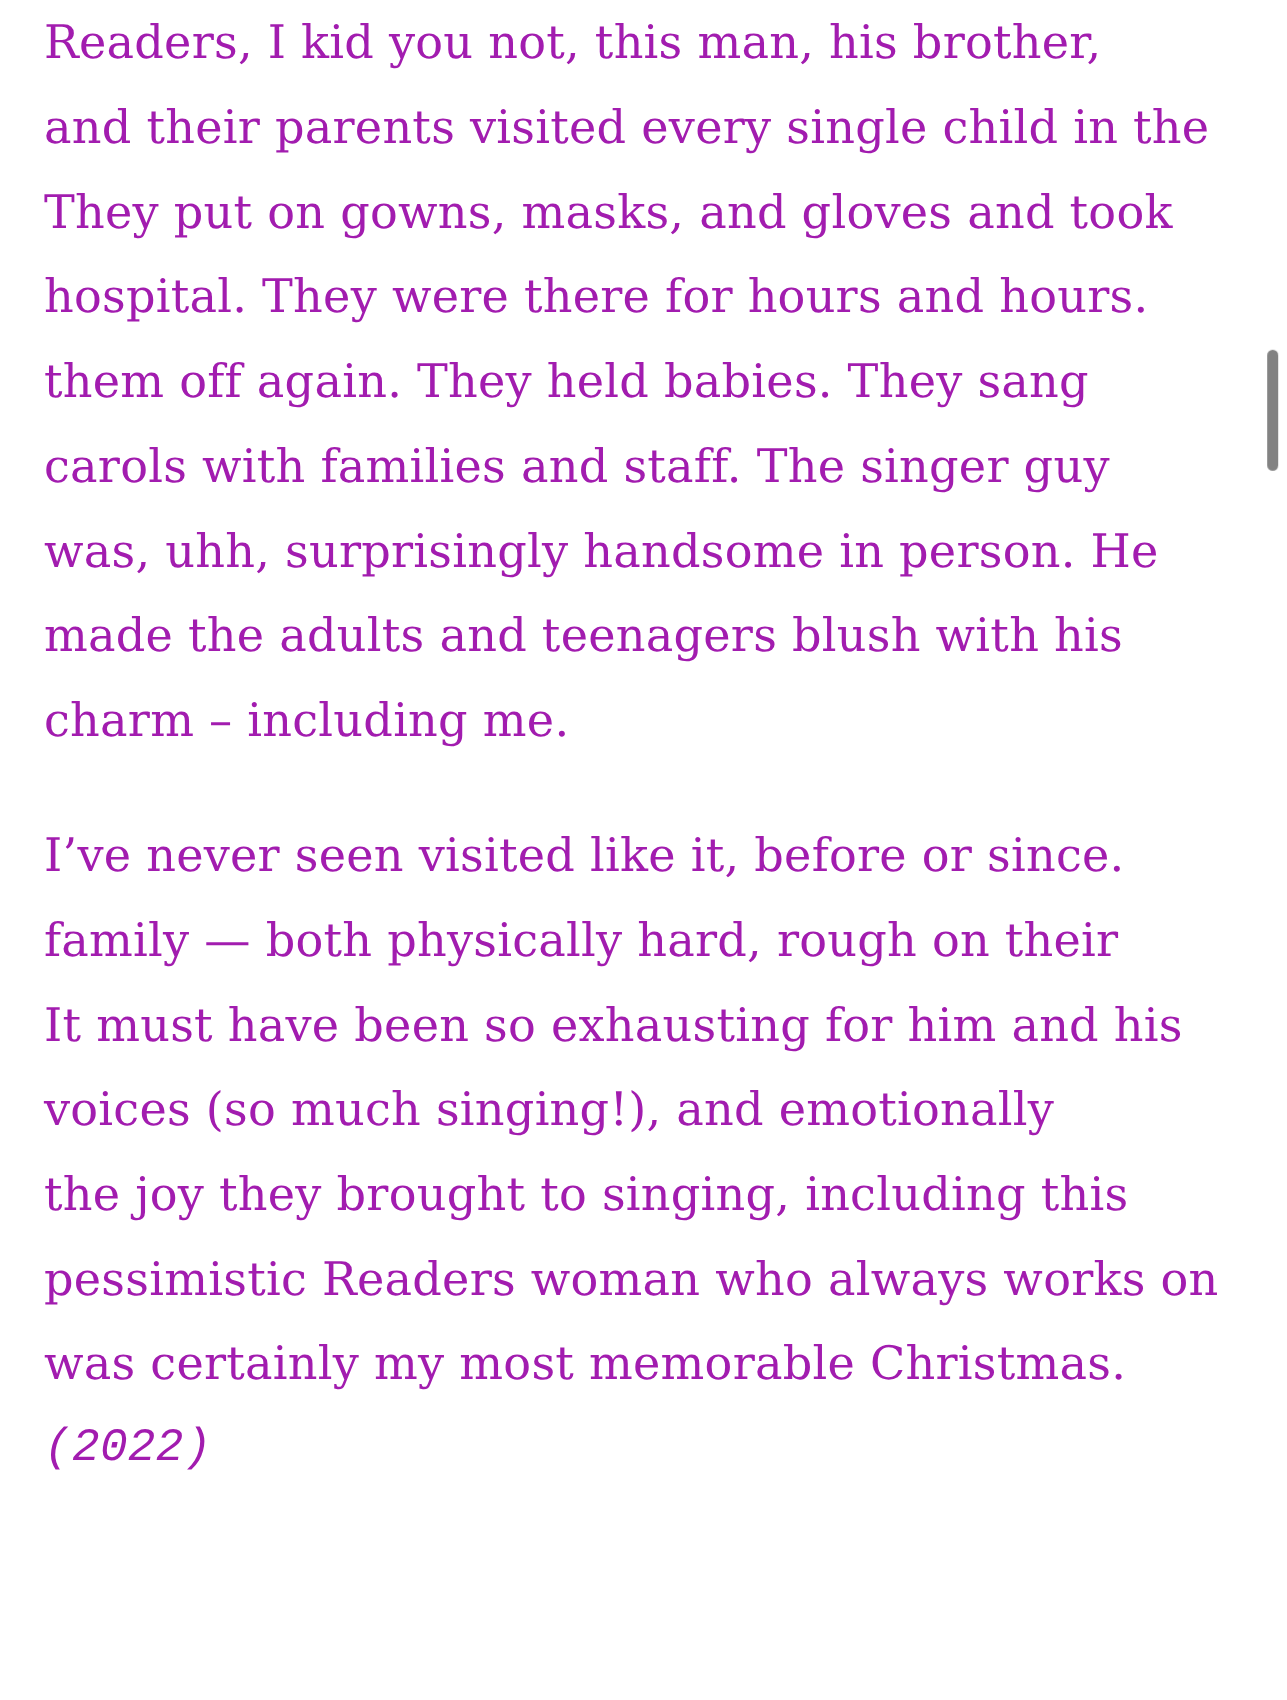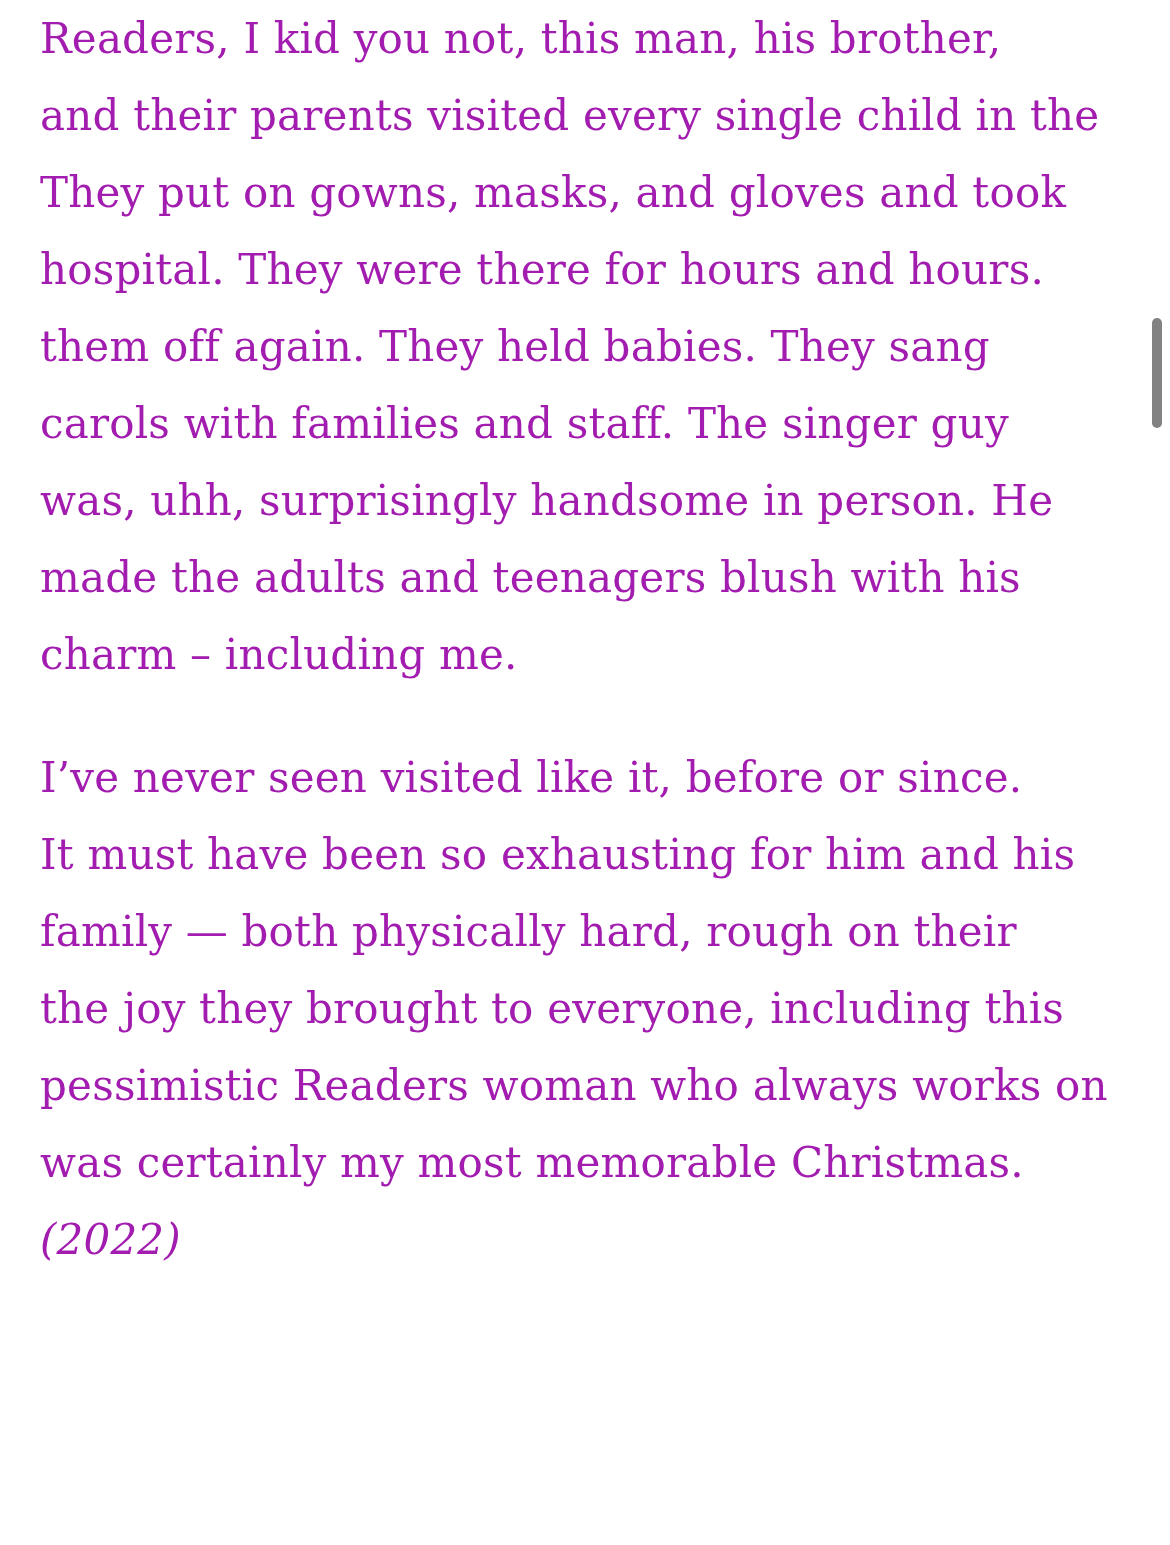--- a/index.html
+++ b/index.html
@@ -16,21 +16,21 @@
   }
   .paragraph { margin: 0; }
   .paragraph + .paragraph { margin-top: 46px; }
   .text-line {
     font-size: 42px;
     line-height: 77px;
     height: 77px;
     white-space: nowrap;
     letter-spacing: 0.2px;
   }
-  .italic { font-style: italic; }
+  .italic { font-style: italic; font-family: Liberation Mono, monospace; }
   .scrollbar-thumb {
     position: fixed;
     left: 1152px;
     top: 318px;
     width: 10px;
     height: 110px;
     border-radius: 5px;
     background: #828282;
   }
 </style>
@@ -46,23 +46,24 @@
     <div class="text-line">hospital. They were there for hours and hours.</div>
     <div class="text-line">them off again. They held babies. They sang</div>
     <div class="text-line">carols with families and staff. The singer guy</div>
     <div class="text-line">was, uhh, surprisingly handsome in person. He</div>
     <div class="text-line">made the adults and teenagers blush with his</div>
     <div class="text-line">charm – including me.</div>
   </div>
 
   <div class="paragraph">
     <div class="text-line">I’ve never seen visited like it, before or since.</div>
+    <div class="text-line">family — both physically hard, rough on their</div>
     <div class="text-line">It must have been so exhausting for him and his</div>
-    <div class="text-line">family — both physically hard, rough on their</div>
-    <div class="text-line">the joy they brought to everyone, including this</div>
+    <div class="text-line">voices (so much singing!), and emotionally</div>
+    <div class="text-line">the joy they brought to singing, including this</div>
     <div class="text-line">pessimistic Readers woman who always works on</div>
     <div class="text-line">was certainly my most memorable Christmas.</div>
     <div class="text-line italic">(2022)</div>
   </div>
 
 </div>
 
 <div class="scrollbar-thumb"></div>
 
 </body></html>

